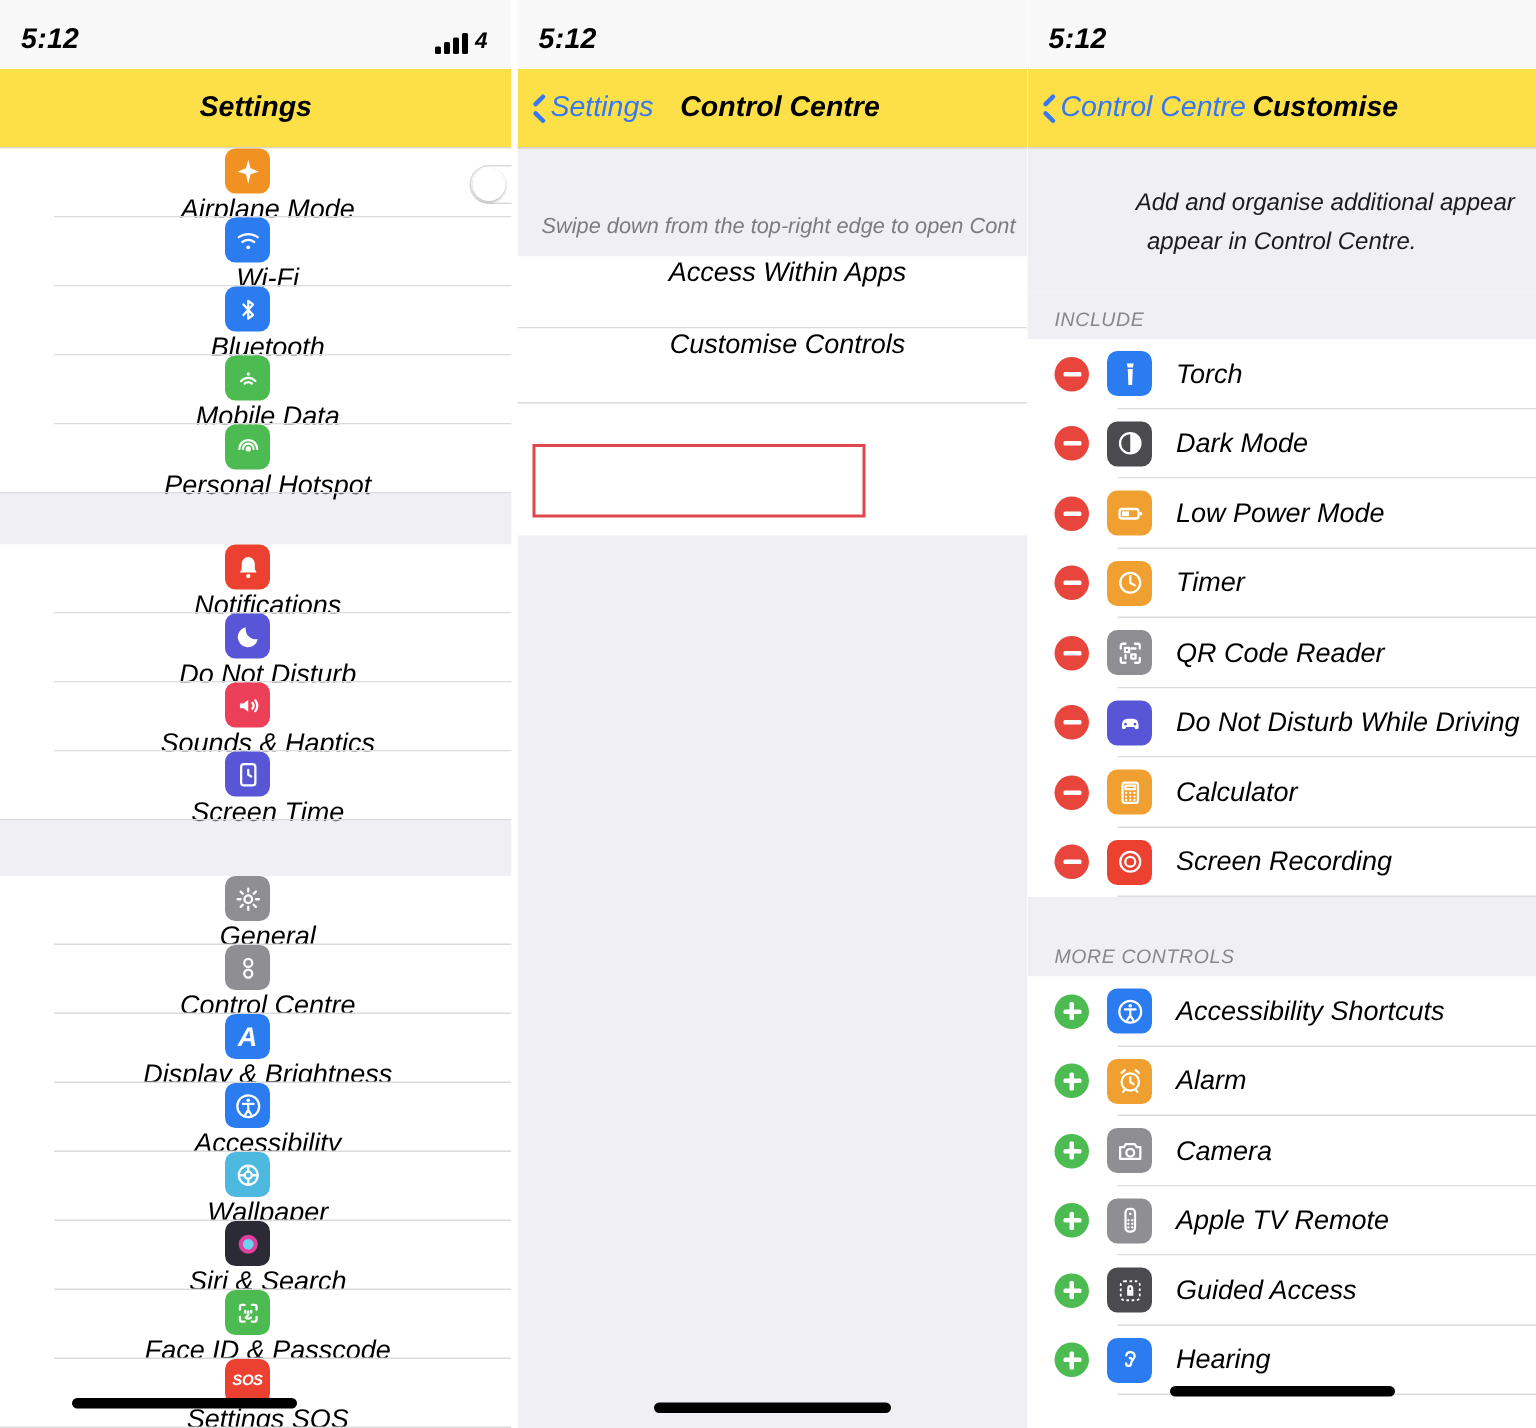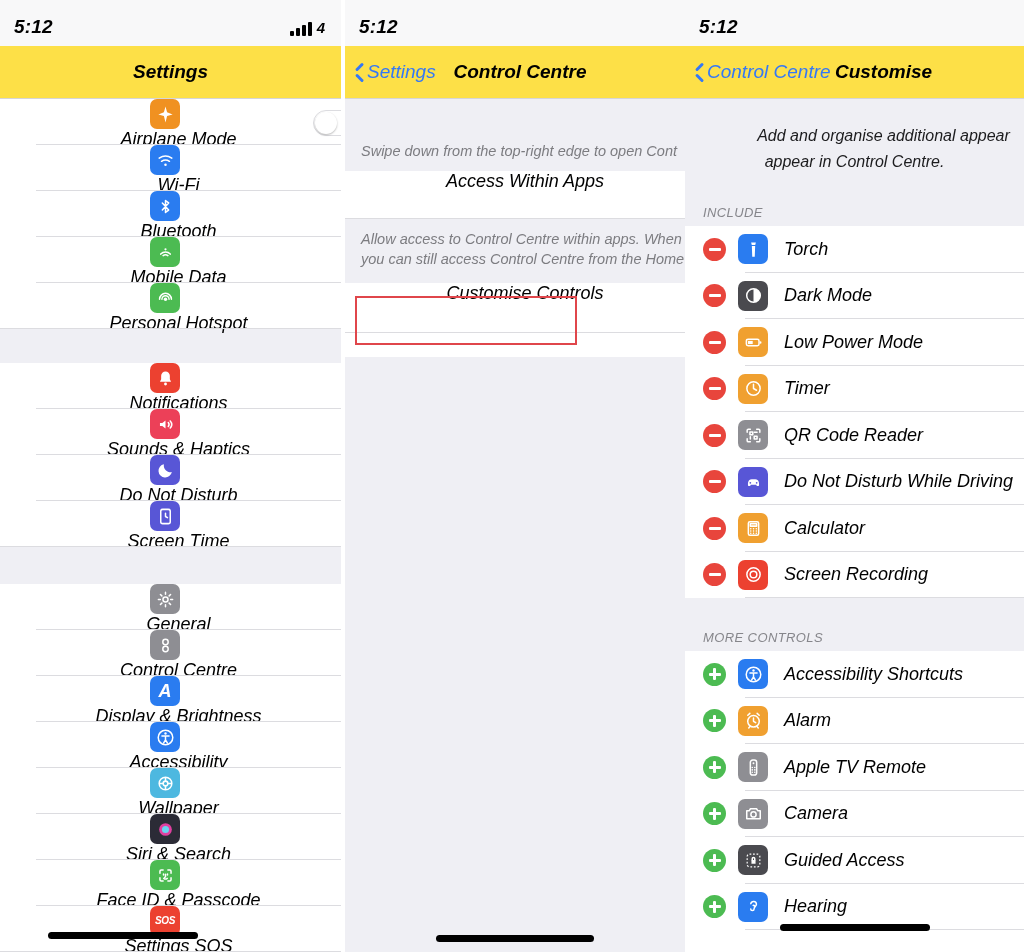--- a/index.html
+++ b/index.html
@@ -239,35 +239,35 @@
         <div class="row">
           <span class="appicon" style="background:#ec4130;">
             <svg viewBox="0 0 24 24" width="19" height="19">
               <path fill="#fff" d="M12 3a5.5 5.5 0 00-5.5 5.5V13L5 16h14l-1.5-3V8.5A5.5 5.5 0 0012 3z"></path>
               <circle cx="12" cy="19" r="1.8" fill="#fff"></circle>
             </svg>
           </span>
           <span class="row-label">Notifications</span>
         </div>
         <div class="row">
+          <span class="appicon" style="background:#5856d6;">
+            <svg viewBox="0 0 24 24" width="19" height="19">
+              <path fill="#fff" d="M20 14a8.5 8.5 0 01-10-10 8.5 8.5 0 1010 10z"></path>
+            </svg>
+          </span>
+          <span class="row-label">Do Not Disturb</span>
+        </div>
+        <div class="row">
           <span class="appicon" style="background:#ec4058;">
             <svg viewBox="0 0 24 24" width="19" height="19">
               <path fill="#fff" d="M5 10v4h3l4 3V7L8 10H5z"></path>
               <path stroke="#fff" fill="none" stroke-width="1.9" stroke-linecap="round" stroke-linejoin="round" d="M15.5 9.5a4 4 0 010 5M18 7.5a7 7 0 010 9"></path>
             </svg>
           </span>
           <span class="row-label">Sounds &amp; Haptics</span>
-        </div>
-        <div class="row">
-          <span class="appicon" style="background:#5856d6;">
-            <svg viewBox="0 0 24 24" width="19" height="19">
-              <path fill="#fff" d="M20 14a8.5 8.5 0 01-10-10 8.5 8.5 0 1010 10z"></path>
-            </svg>
-          </span>
-          <span class="row-label">Do Not Disturb</span>
         </div>
         <div class="row last">
           <span class="appicon" style="background:#5856d6;">
             <svg viewBox="0 0 24 24" width="19" height="19">
               <rect x="6" y="3" width="12" height="18" rx="2.5" stroke="#fff" fill="none" stroke-width="1.9" stroke-linecap="round" stroke-linejoin="round"></rect>
               <path stroke="#fff" fill="none" stroke-width="1.9" stroke-linecap="round" stroke-linejoin="round" d="M12 8v4l2.5 1.5"></path>
             </svg>
           </span>
           <span class="row-label">Screen Time</span>
         </div>
@@ -358,24 +358,20 @@
     </div>
 
     <div class="note-block note-wrap" style="height:72px;padding-top:42px;">
       <div class="section-note">Swipe down from the top-right edge to open Cont</div>
     </div>
 
     <div class="row p2row">
       <span class="row-label">Access Within Apps</span>
     </div>
 
-    <div class="note-block note-wrap" style="padding:10px 0 14px;">
-      <div class="section-note">Allow access to Control Centre within apps. When</div>
-      <div class="section-note">you can still access Control Centre from the Home</div>
-    </div>
 
     <div class="row p2row" style="height:50px;">
       <span class="row-label">Customise Controls</span>
     </div>
     <div class="redbox" style="left:10px;top:296px;width:222px;height:49px;"></div>
 
     <div style="position:absolute;top:357px;left:0;right:0;bottom:0;background:#efeff4;"></div>
     <div class="home-ind wide"></div>
   </div>
 
@@ -504,39 +500,39 @@
               <circle cx="12" cy="13" r="7.3" stroke="#fff" fill="none" stroke-width="1.9" stroke-linecap="round" stroke-linejoin="round"></circle>
               <path stroke="#fff" fill="none" stroke-width="1.9" stroke-linecap="round" stroke-linejoin="round" d="M12 9v4l2.8 1.8M4.8 5.4L7.4 3M19.2 5.4L16.6 3M7.6 19.4L6 21.4M16.4 19.4L18 21.4"></path>
             </svg>
           </span>
           <span class="clabel">Alarm</span>
         </div>
         <div class="crow">
           <span class="badge plus"></span>
           <span class="cicon" style="background:#8e8e93;">
             <svg viewBox="0 0 24 24" width="19" height="19">
+              <path stroke="#fff" fill="none" stroke-width="1.9" stroke-linecap="round" stroke-linejoin="round" d="M3.5 8.5h3.2L8.2 6h7.6l1.5 2.5h3.2v10H3.5z"></path>
+              <circle cx="12" cy="13.2" r="3.3" stroke="#fff" fill="none" stroke-width="1.9" stroke-linecap="round" stroke-linejoin="round"></circle>
+            </svg>
+          </span>
+          <span class="clabel">Camera</span>
+        </div>
+        <div class="crow">
+          <span class="badge plus"></span>
+          <span class="cicon" style="background:#8e8e93;">
+            <svg viewBox="0 0 24 24" width="19" height="19">
               <rect x="8" y="2.5" width="8" height="19" rx="3" stroke="#fff" fill="none" stroke-width="1.9" stroke-linecap="round" stroke-linejoin="round"></rect>
               <circle cx="12" cy="6.6" r="1.2" fill="#fff"></circle>
               <path stroke="#fff" fill="none" stroke-width="1.9" stroke-linecap="round" stroke-linejoin="round" d="M10.4 12h.1M13.6 12h.1M10.4 15h.1M13.6 15h.1M10.4 18h.1M13.6 18h.1"></path>
             </svg>
           </span>
           <span class="clabel">Apple TV Remote</span>
         </div>
         <div class="crow">
           <span class="badge plus"></span>
-          <span class="cicon" style="background:#8e8e93;">
-            <svg viewBox="0 0 24 24" width="19" height="19">
-              <path stroke="#fff" fill="none" stroke-width="1.9" stroke-linecap="round" stroke-linejoin="round" d="M3.5 8.5h3.2L8.2 6h7.6l1.5 2.5h3.2v10H3.5z"></path>
-              <circle cx="12" cy="13.2" r="3.3" stroke="#fff" fill="none" stroke-width="1.9" stroke-linecap="round" stroke-linejoin="round"></circle>
-            </svg>
-          </span>
-          <span class="clabel">Camera</span>
-        </div>
-        <div class="crow">
-          <span class="badge plus"></span>
           <span class="cicon" style="background:#4a4a4f;">
             <svg viewBox="0 0 24 24" width="19" height="19">
               <rect x="4" y="4" width="16" height="16" rx="3" stroke="#fff" fill="none" stroke-width="1.5" stroke-dasharray="2.2 2.2"></rect>
               <path fill="#fff" d="M9.4 11.4h5.2v4.8H9.4z"></path>
               <path stroke="#fff" fill="none" stroke-width="1.9" stroke-linecap="round" stroke-linejoin="round" d="M10.4 11.4V9.8a1.6 1.6 0 013.2 0v1.6"></path>
             </svg>
           </span>
           <span class="clabel">Guided Access</span>
         </div>
         <div class="crow">

